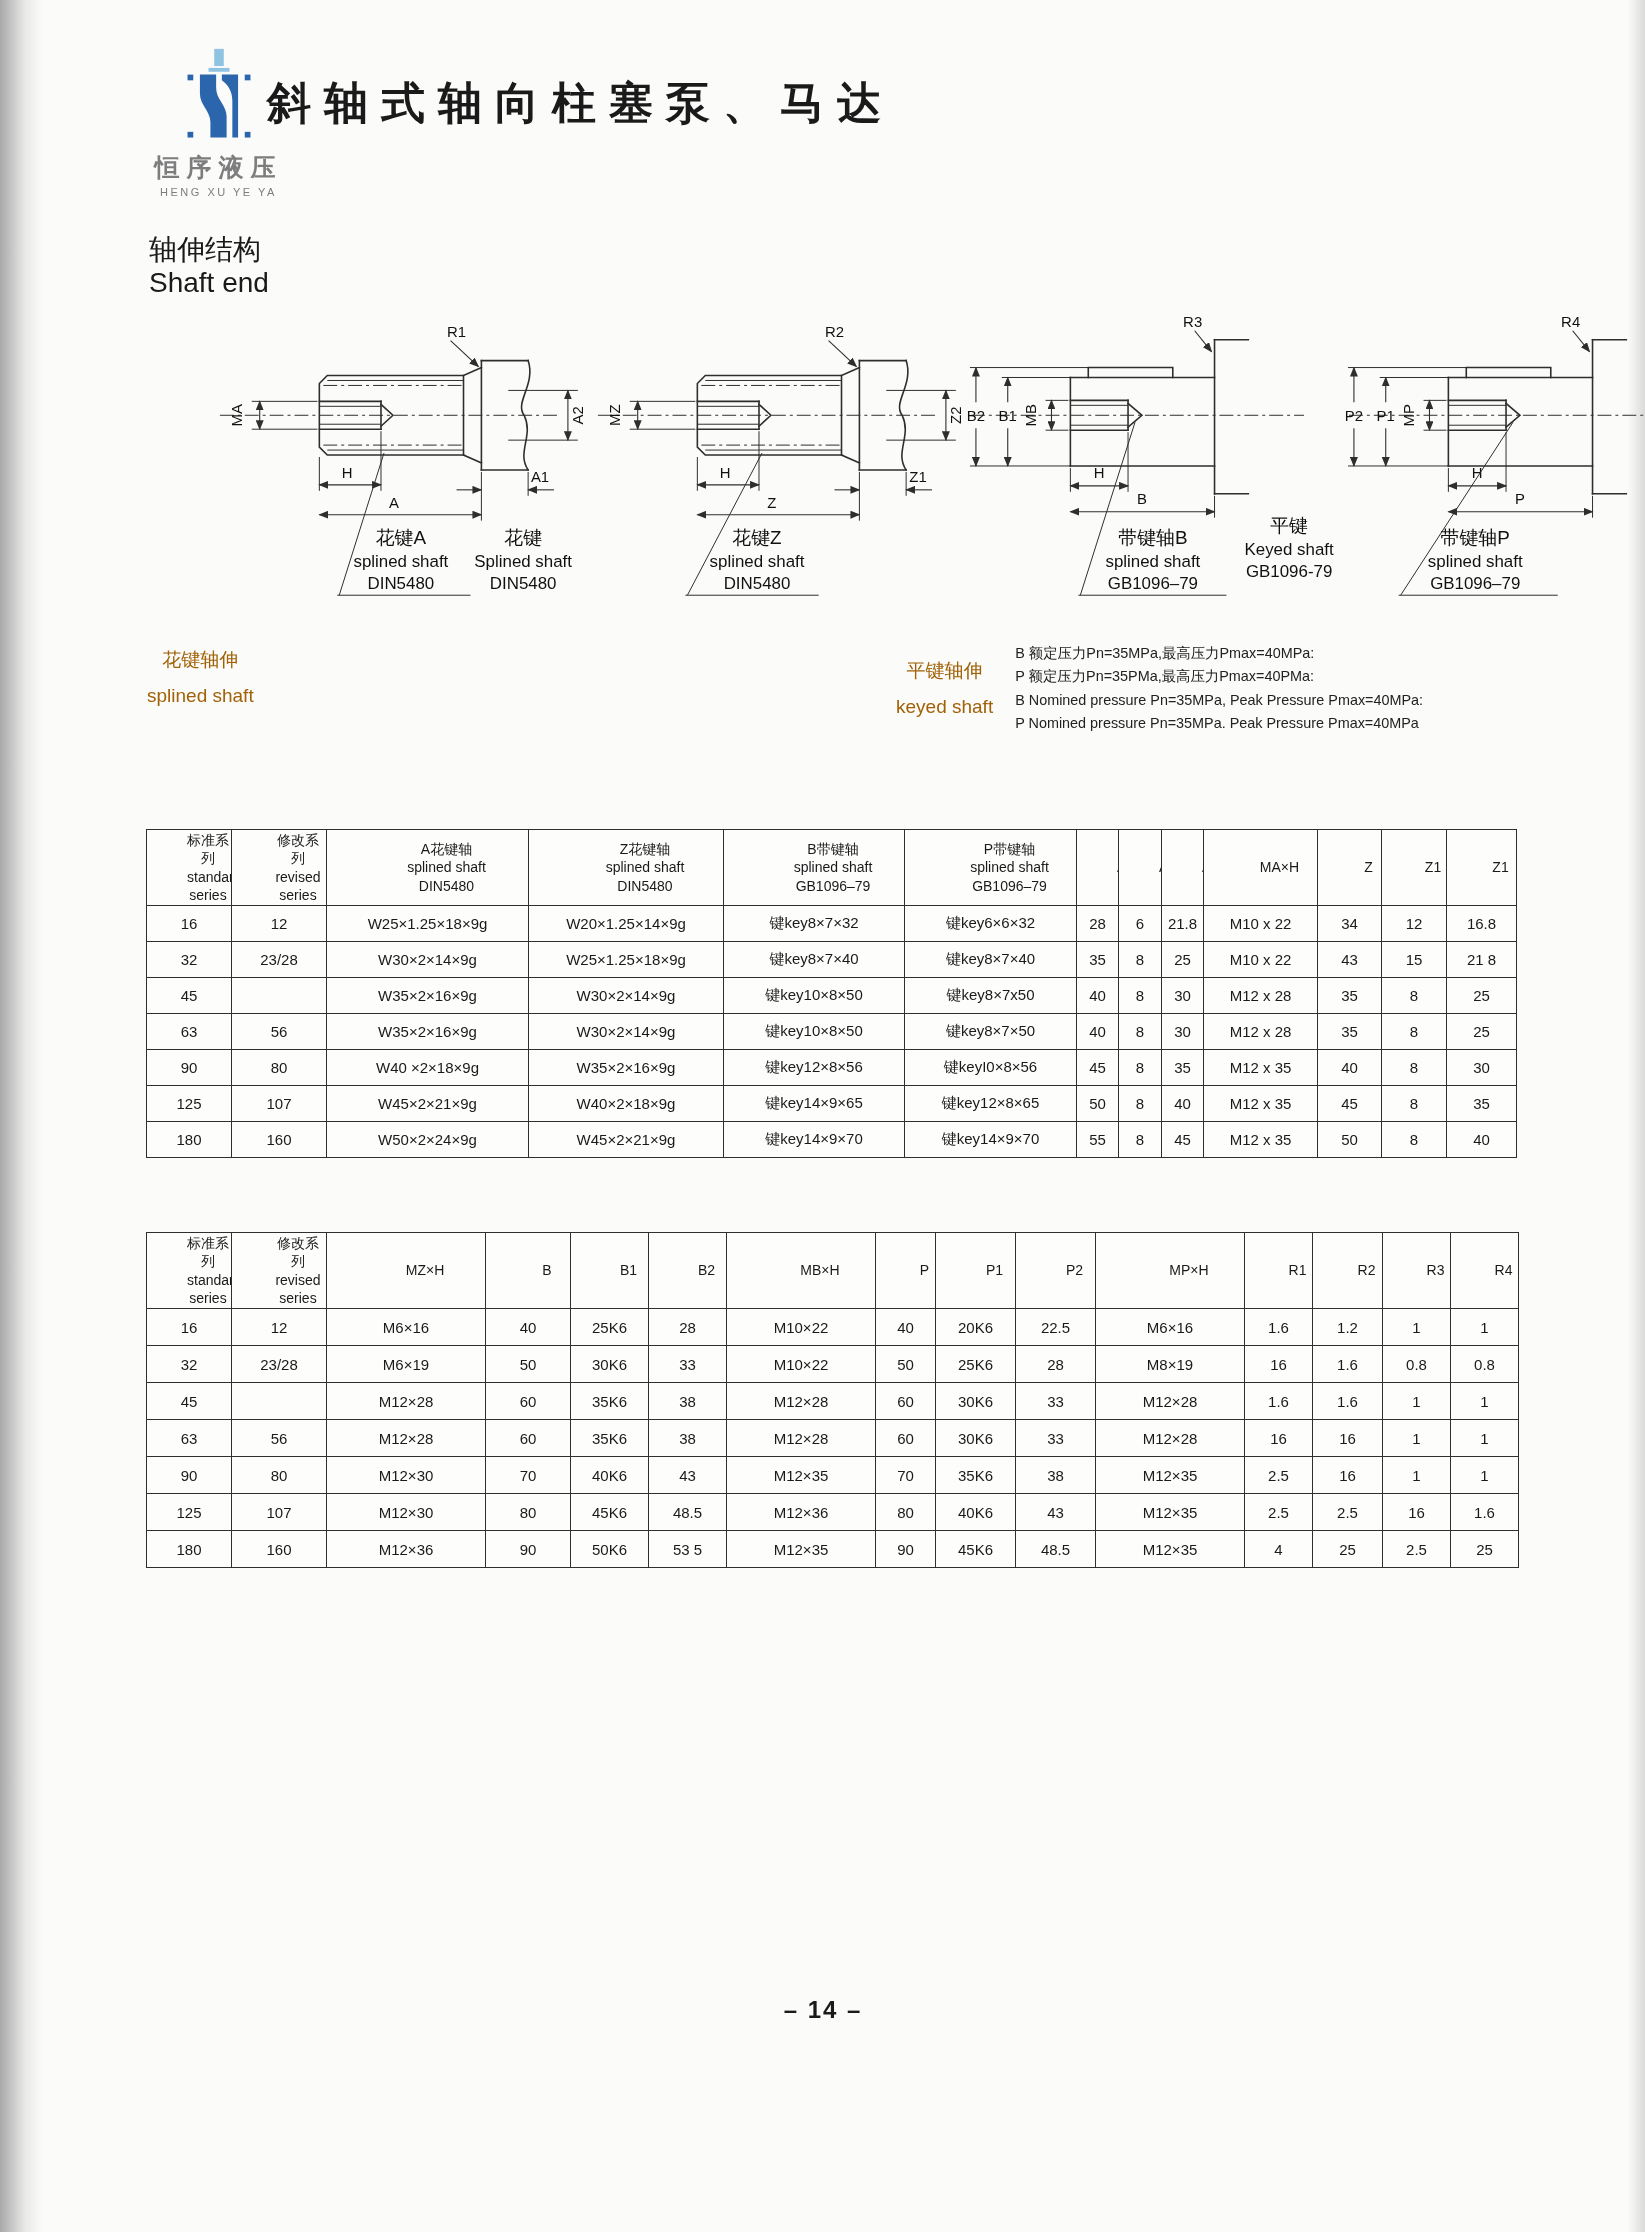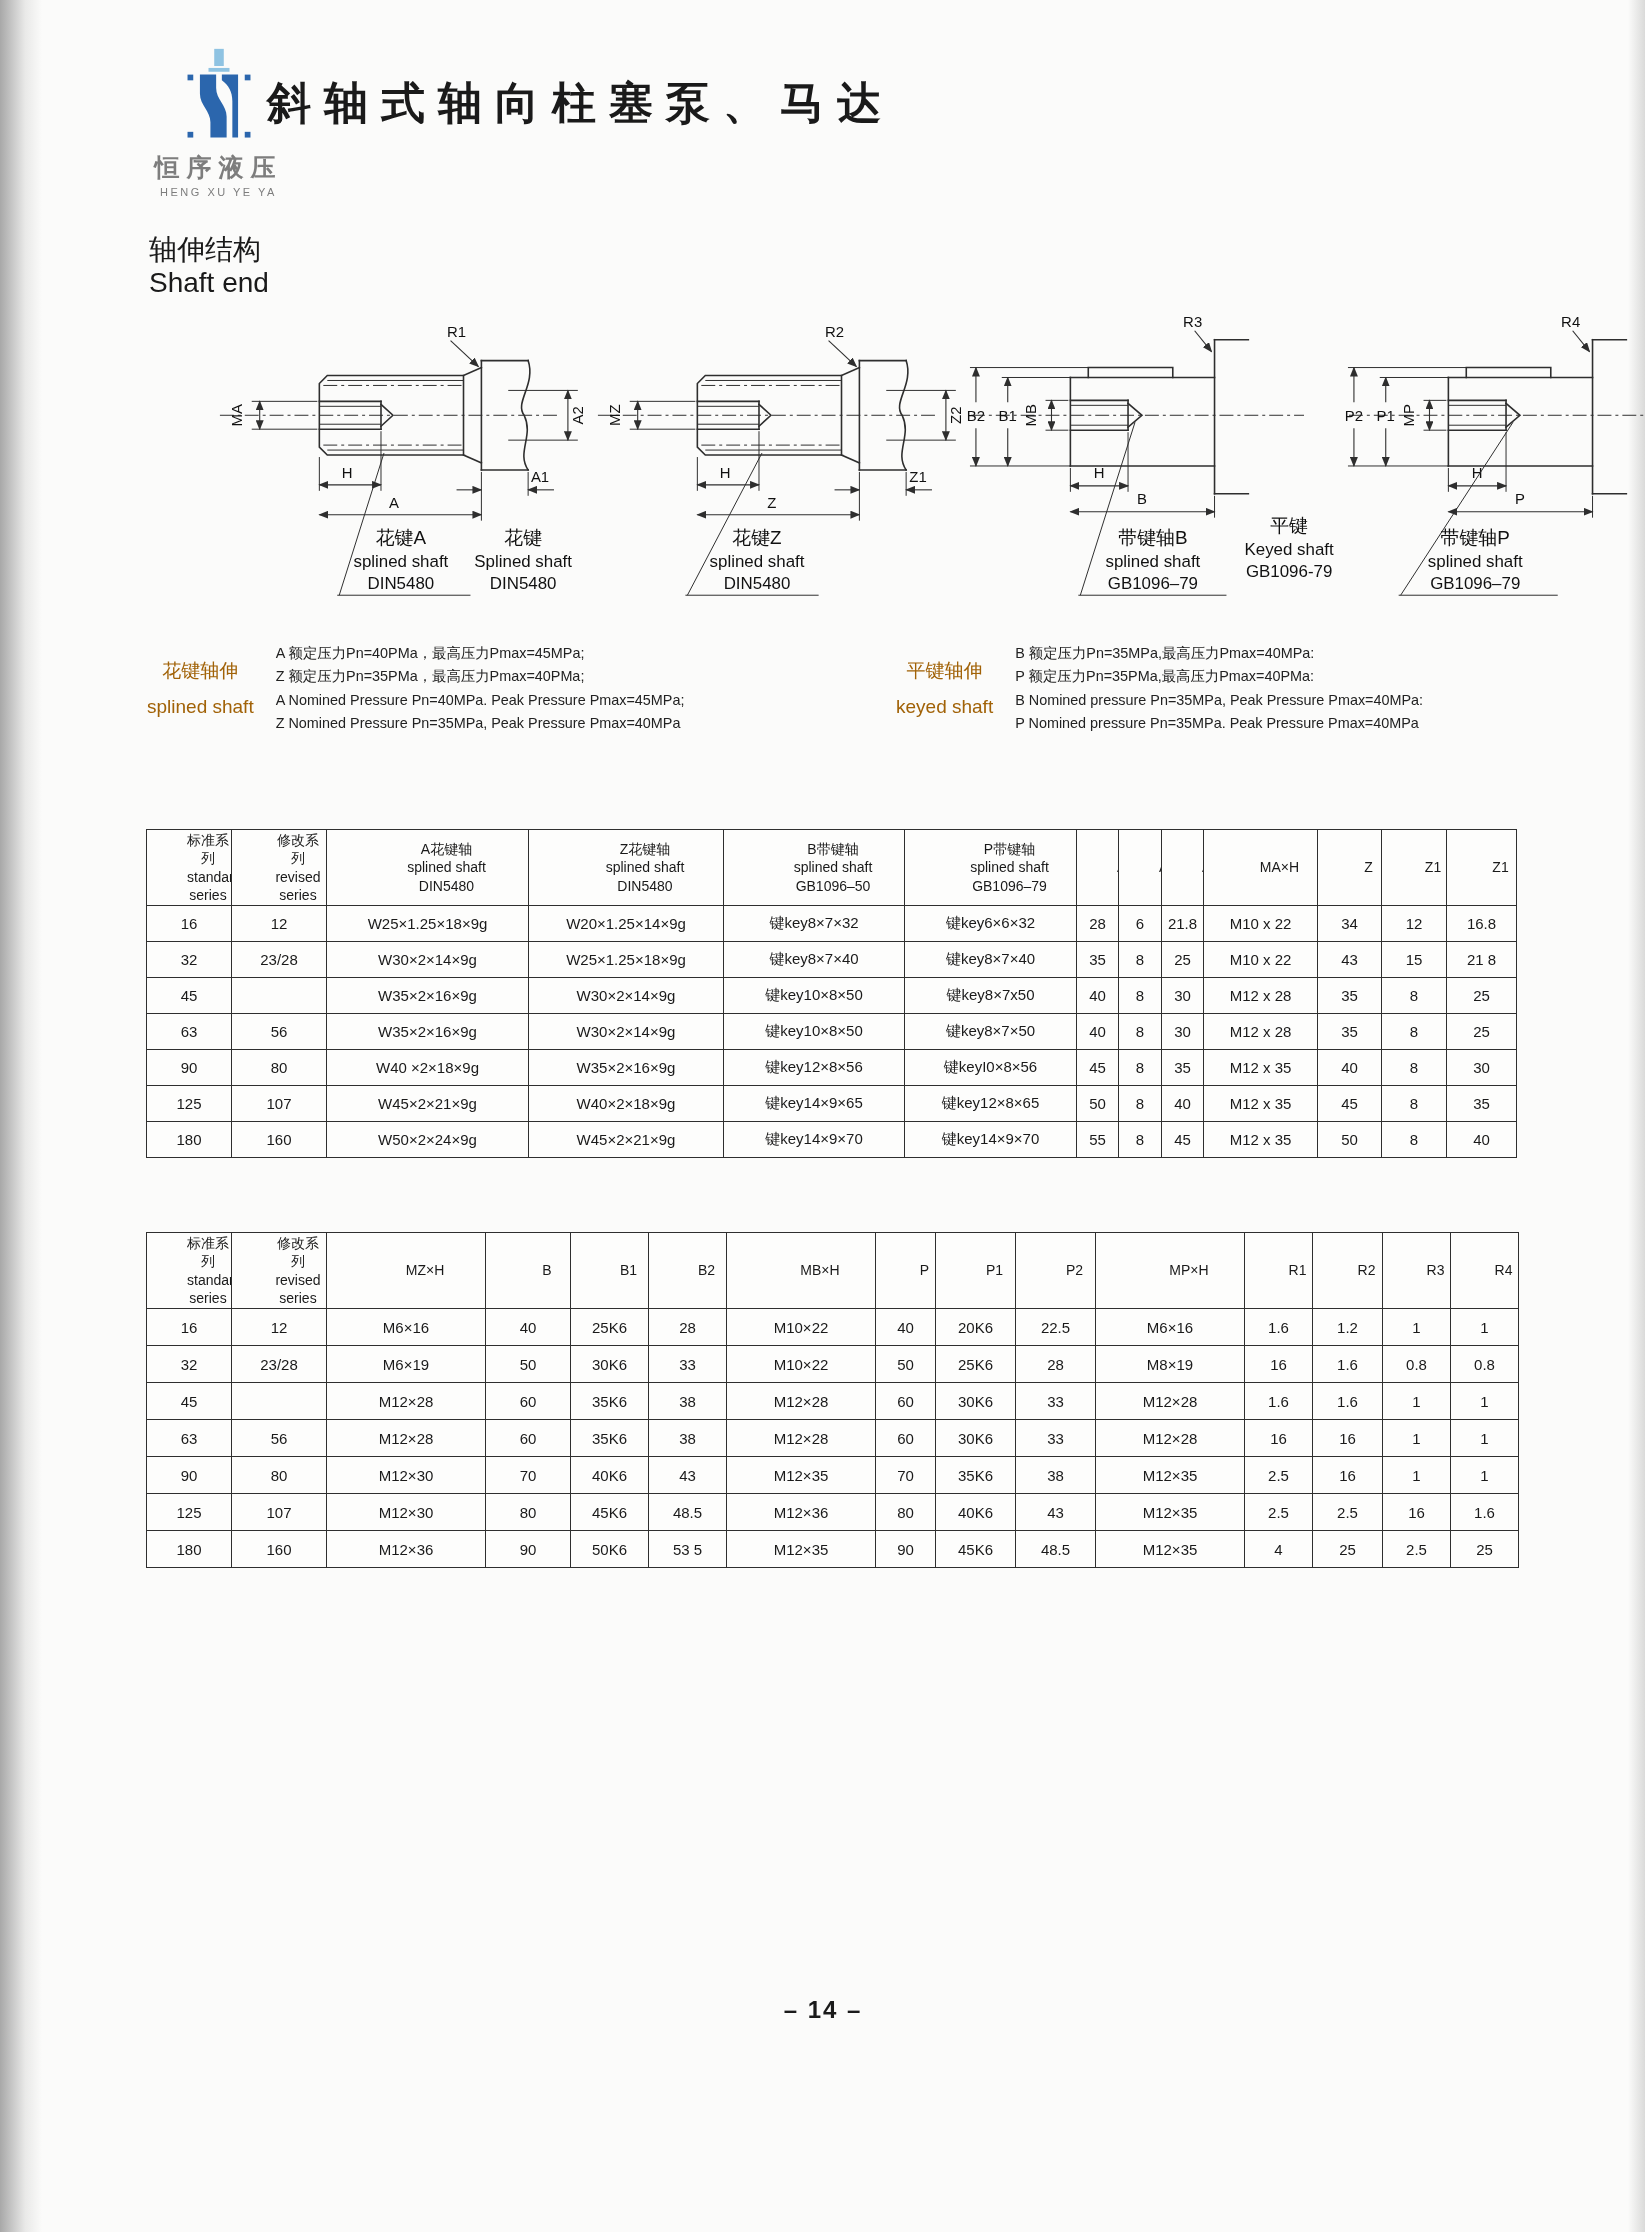--- a/index.html
+++ b/index.html
@@ -281,26 +281,20 @@
       <text class="capen" x="152" y="278">splined shaft</text>
       <text class="capen" x="152" y="300">GB1096–79</text>
     </svg>
   </div>
 
   <div class="note" id="note1">
     <div class="note-label">
       <div>花键轴伸</div>
       <div>splined shaft</div>
     </div>
-    <div class="note-lines">
-        <div>A 额定压力Pn=40PMa，最高压力Pmax=45MPa;</div>
-        <div>Z 额定压力Pn=35PMa，最高压力Pmax=40PMa;</div>
-        <div>A Nomined Pressure Pn=40MPa. Peak Pressure Pmax=45MPa;</div>
-        <div>Z Nomined Pressure Pn=35MPa, Peak Pressure Pmax=40MPa</div>
-      </div>
   </div>
   <div class="note" id="note2">
     <div class="note-label">
       <div>平键轴伸</div>
       <div>keyed shaft</div>
     </div>
     <div class="note-lines">
         <div>B 额定压力Pn=35MPa,最高压力Pmax=40MPa:</div>
         <div>P 额定压力Pn=35PMa,最高压力Pmax=40PMa:</div>
         <div>B Nomined pressure Pn=35MPa, Peak Pressure Pmax=40MPa:</div>
@@ -333,21 +327,21 @@
 revised
 series</th>
           <th>A花键轴
 splined shaft
 DIN5480</th>
           <th>Z花键轴
 splined shaft
 DIN5480</th>
           <th>B带键轴
 splined shaft
-GB1096–50</th>
+GB1096–79</th>
           <th>P带键轴
 splined shaft
 GB1096–79</th>
           <th>A</th>
           <th>A1</th>
           <th>A2</th>
           <th>MA×H</th>
           <th>Z</th>
           <th>Z1</th>
           <th>Z1</th>

